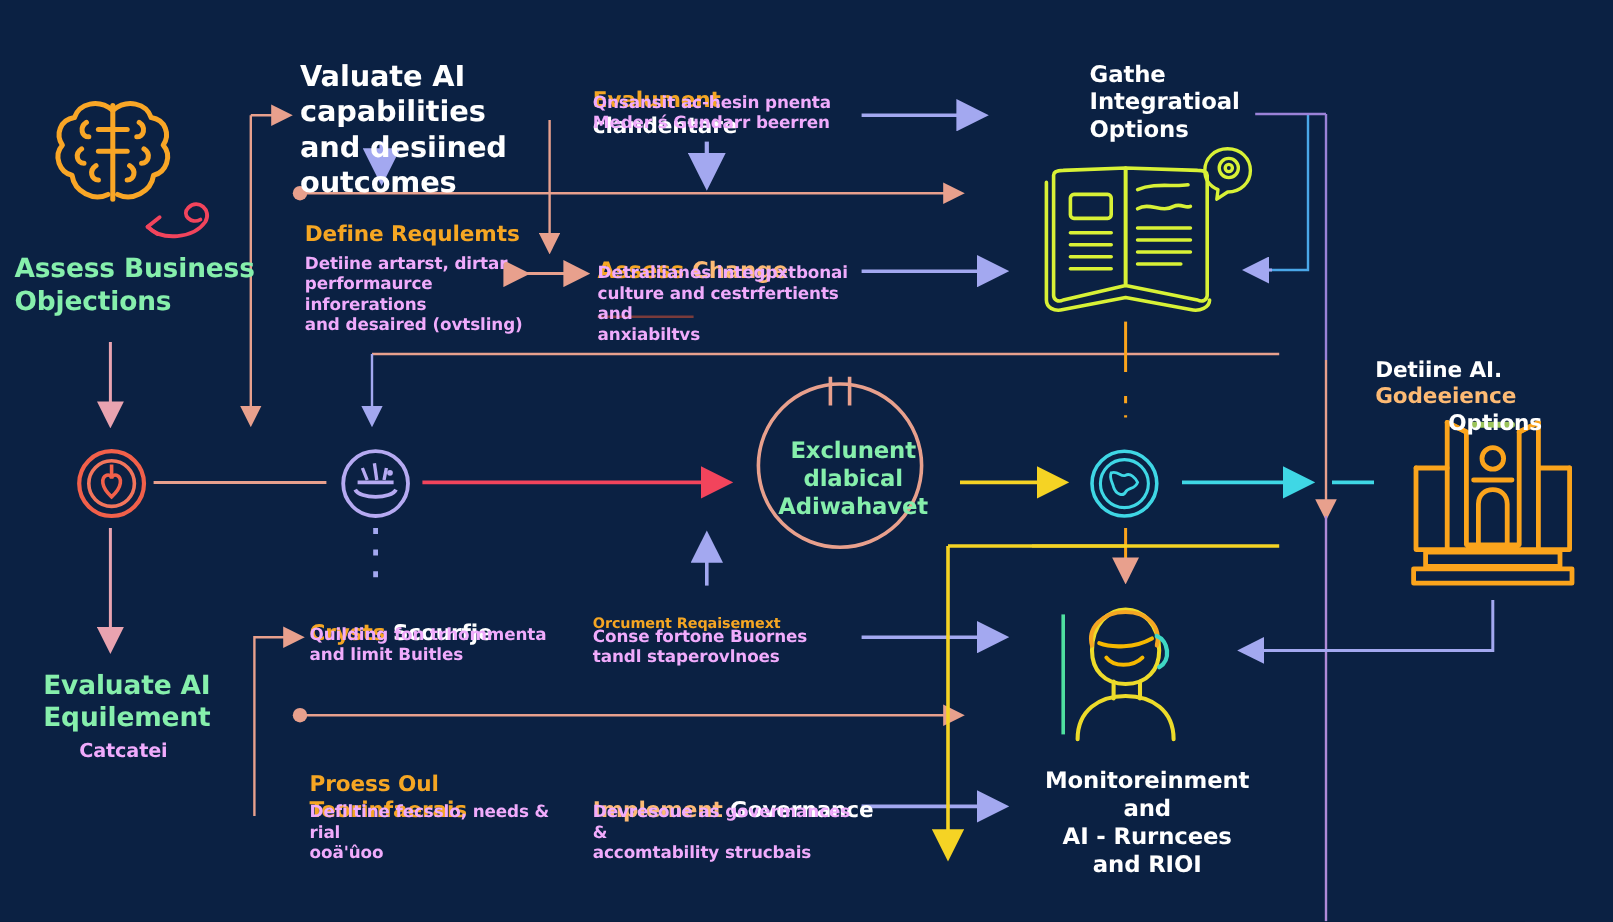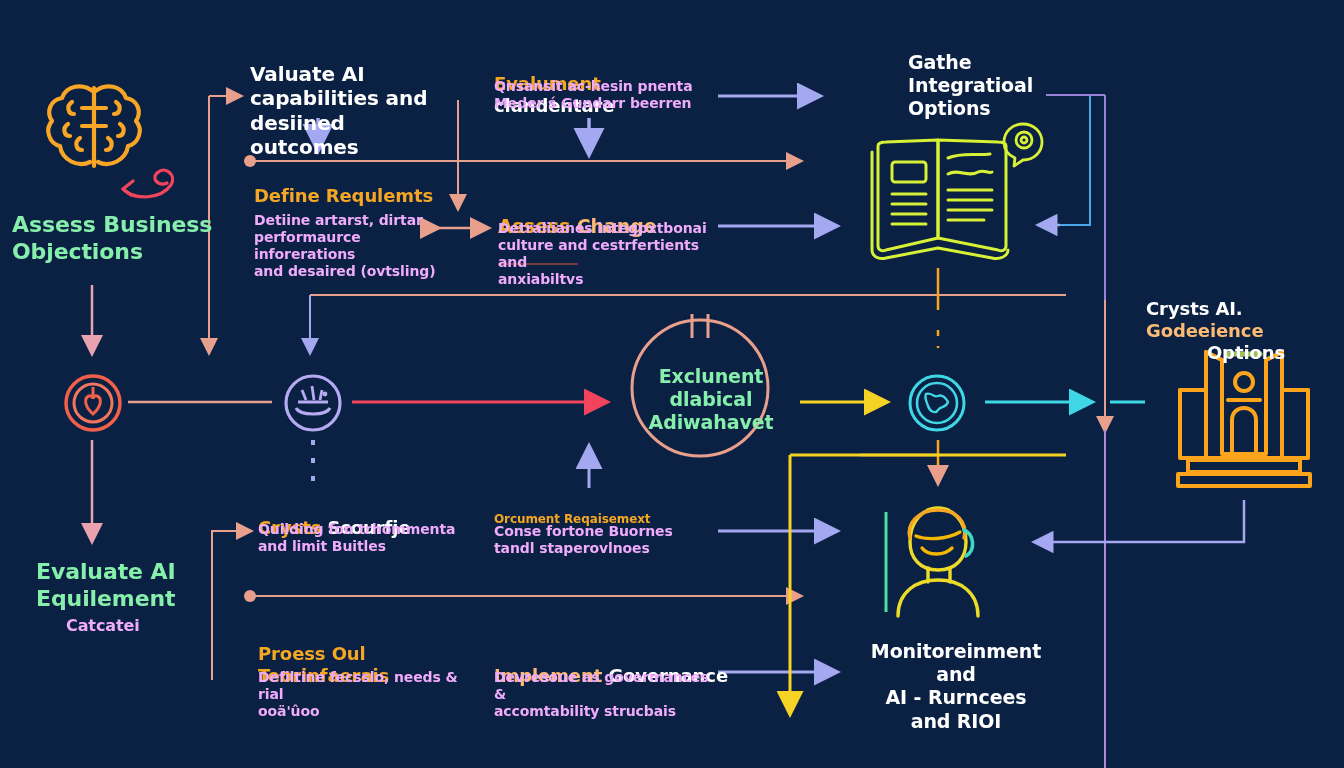--- a/index.html
+++ b/index.html
@@ -275,32 +275,32 @@
 
   <div class="txt node-title-yellow" style="left:36px;top:559px;width:220px;font-size:22px;">Evaluate AI
 Equilement</div>
   <div class="txt node-sub" style="left:66px;top:616px;width:180px;font-size:16px;">Catcatei</div>
 
   <div class="txt node-title" style="left:908px;top:51px;width:190px;font-size:19px;">Gathe
 Integratioal
 Options</div>
 
   <div class="txt mixed" style="left:1146px;top:276px;width:200px;font-size:18px;font-weight:bold;">
-    <span class="h-white">Crysts AI. </span><span class="h-yellow">Godeeience</span>
+    <span class="h-white">Detiine AI. </span><span class="h-yellow">Godeeience</span>
     <div style="text-align:center;color:#ffffff;">Options</div>
   </div>
 
   <div class="txt node-title-yellow" style="left:616px;top:365px;width:190px;font-size:19px;text-align:center;">Exclunent dlabical
 Adiwahavet</div>
 
   <div class="txt node-title" style="left:856px;top:640px;width:200px;font-size:19px;text-align:center;">Monitoreinment and
 AI - Rurncees
 and RIOI</div>
 
-  <div class="txt node-title" style="left:250px;top:62px;width:200px;font-size:20px;">Valuate AI capabilities and desiined outcomes</div>
+  <div class="txt node-title" style="left:250px;top:50px;width:200px;font-size:24px;">Valuate AI capabilities and desiined outcomes</div>
 
   <div class="txt mixed" style="left:494px;top:51px;width:230px;font-size:18px;">
     <span class="h-orange">Evalument</span><span class="h-white"> clandentare</span>
   </div>
   <div class="txt node-sub" style="left:494px;top:78px;width:225px;">Qnsansit ac-hesin pnenta
 Meder ś Gundarr beerren</div>
 
   <div class="txt node-title-orange" style="left:254px;top:185px;width:210px;">Define Requlemts</div>
   <div class="txt node-sub" style="left:254px;top:212px;width:200px;">Detiine artarst, dirtar
 performaurce inforerations

